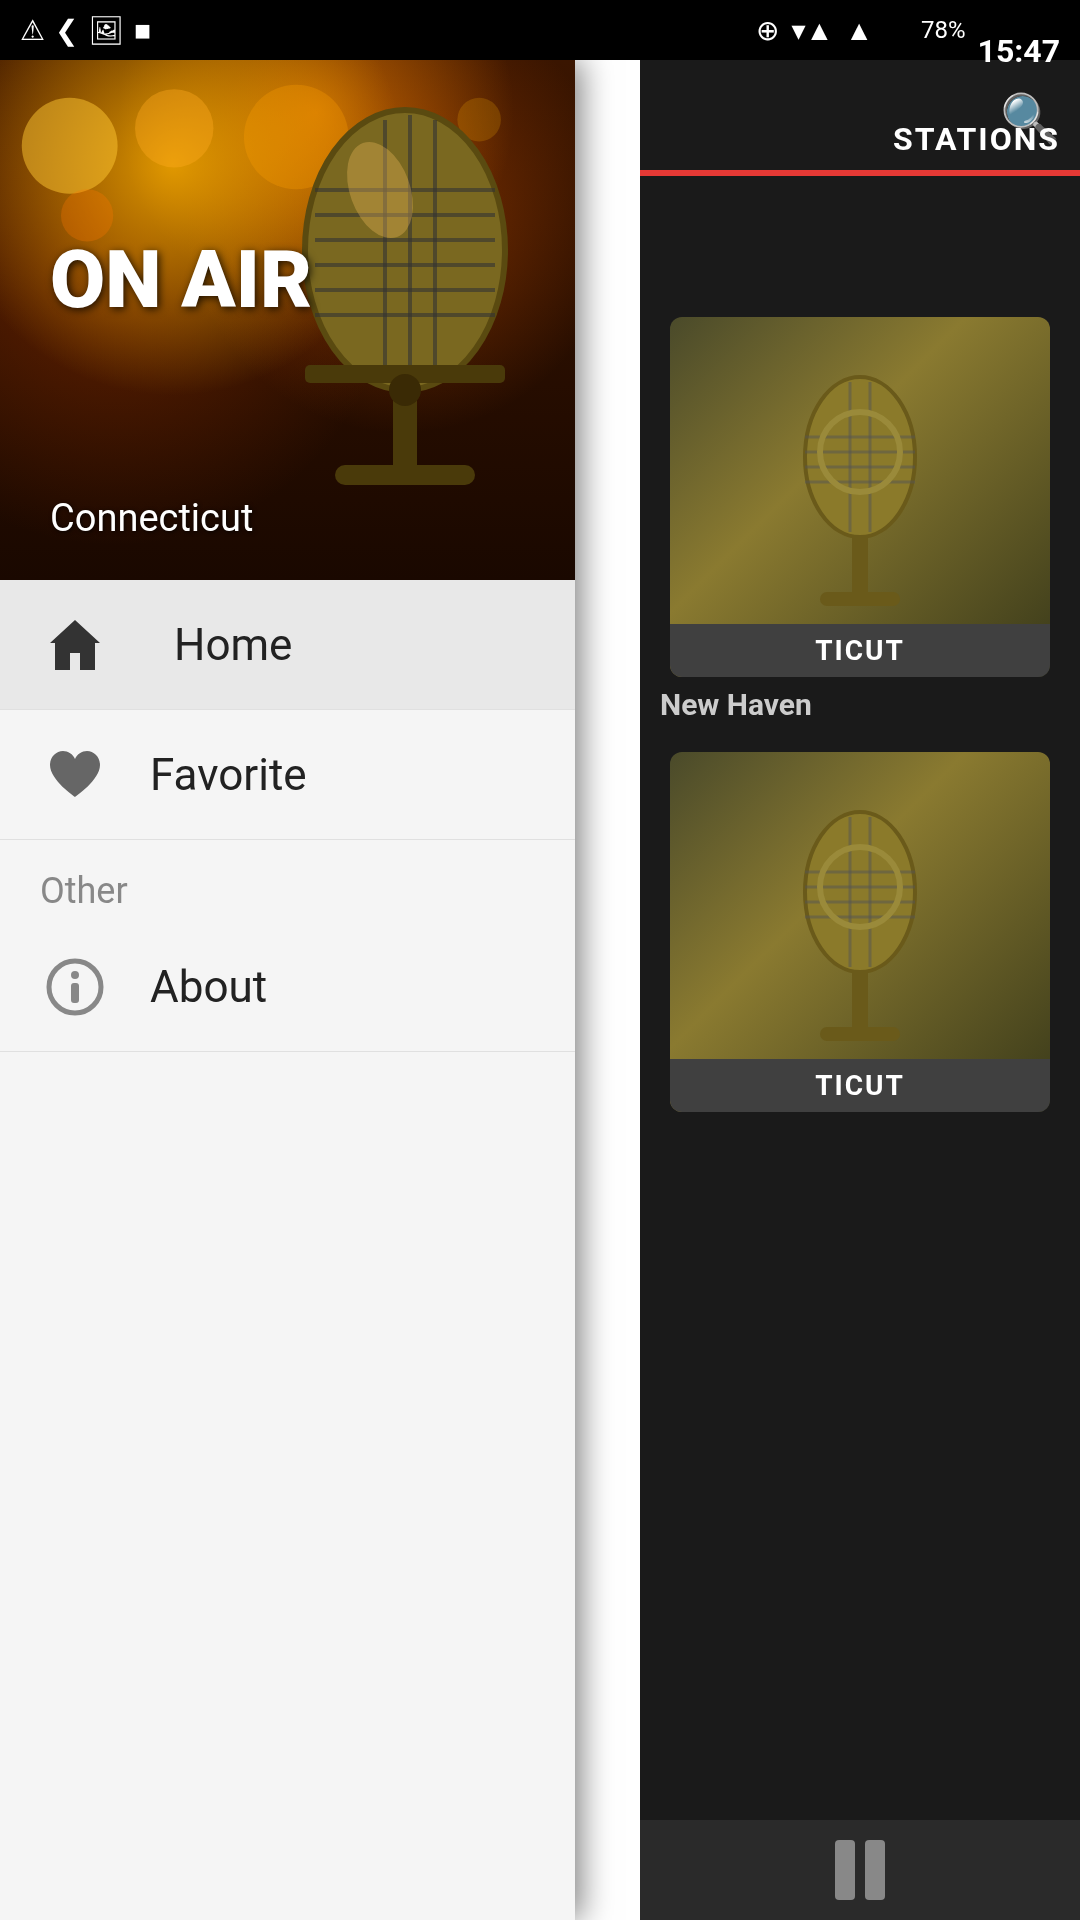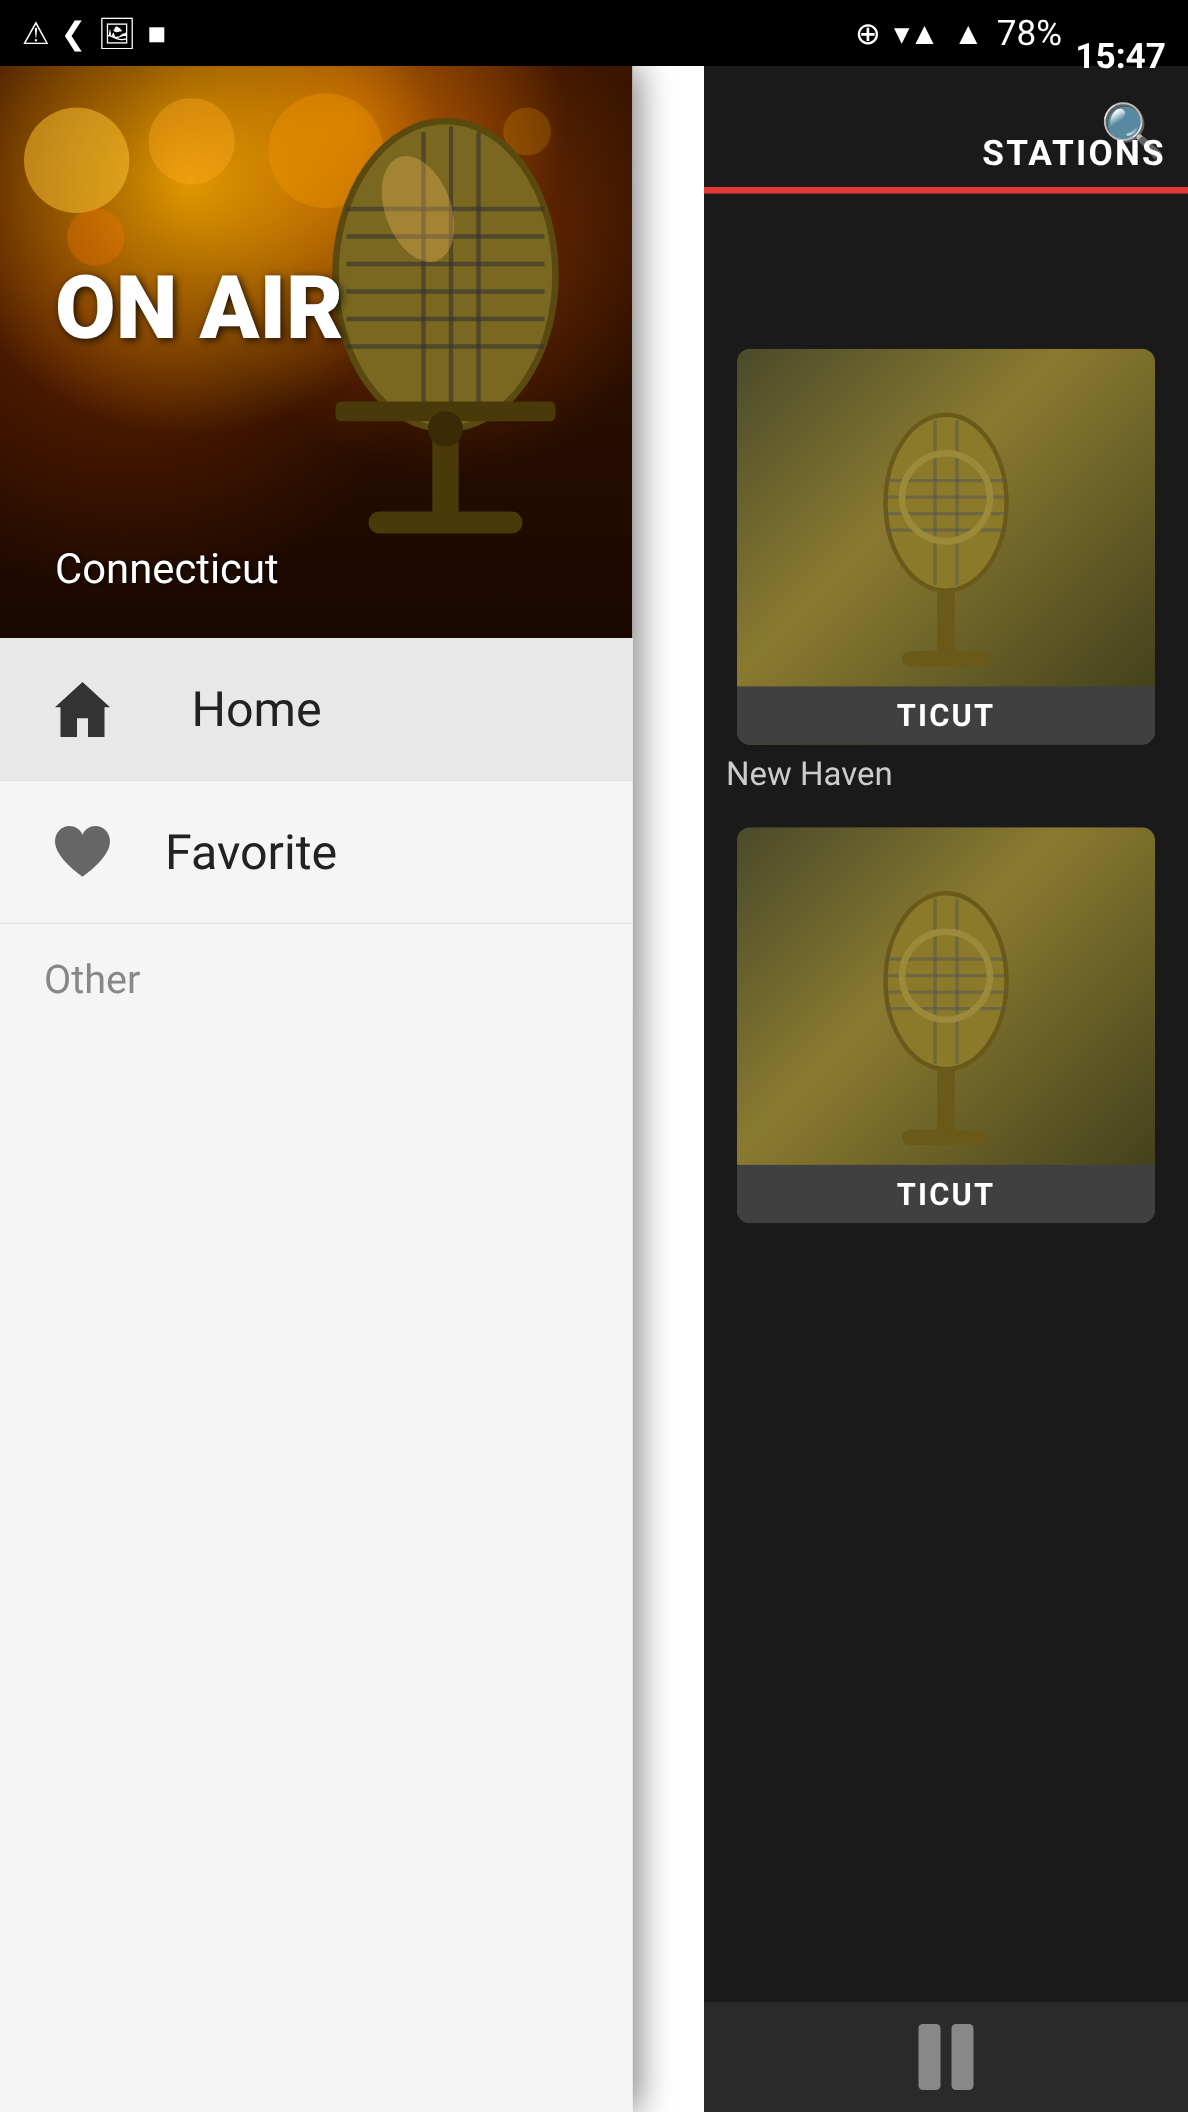--- a/index.html
+++ b/index.html
@@ -41,21 +41,22 @@
       font-size: 28px;
     }
     .status-time {
       color: #fff;
       font-size: 32px;
       font-weight: bold;
       margin-top: 41px;
     }
     .battery-text {
       color: #fff;
-      font-size: 32px;
+      font-size: 24px;
+      margin-left: 36px;
     }
 
     
     .app-container {
       position: relative;
       width: 1080px;
       height: 1860px;
       display: flex;
     }
 
@@ -132,20 +133,21 @@
       font-size: 28px;
       font-weight: bold;
       text-align: center;
       padding: 10px;
       letter-spacing: 2px;
     }
     .station-name {
       color: #ccc;
       font-size: 30px;
       padding: 10px 20px;
+      font-weight: bold;
     }
 
     
     .drawer {
       position: absolute;
       left: 0;
       top: 0;
       width: 575px;
       height: 100%;
       background: #fff;
@@ -414,20 +416,30 @@
             <path d="M30 52 C30 52 5 35 5 20 C5 12 11 6 18 6 C23 6 28 9 30 14 C32 9 37 6 42 6 C49 6 55 12 55 20 C55 35 30 52 30 52Z" fill="#666"></path>
           </svg>
         </div>
         <span class="menu-label">Favorite</span>
       </div>
 
       <div class="section-header">Other</div>
 
 
 
+      <div class="menu-item">
+        <div class="menu-icon">
+          <svg viewBox="0 0 60 60">
+            <circle cx="30" cy="30" r="26" fill="none" stroke="#888" stroke-width="5"></circle>
+            <circle cx="30" cy="18" r="4" fill="#888"></circle>
+            <rect x="26" y="26" width="8" height="20" rx="3" fill="#888"></rect>
+          </svg>
+        </div>
+        <span class="menu-label">About</span>
+      </div>
 
     </div>
   </div>
 
   <div class="bottom-bar">
     <div class="pause-btn">
       <div class="pause-bar"></div>
       <div class="pause-bar"></div>
     </div>
   </div>

